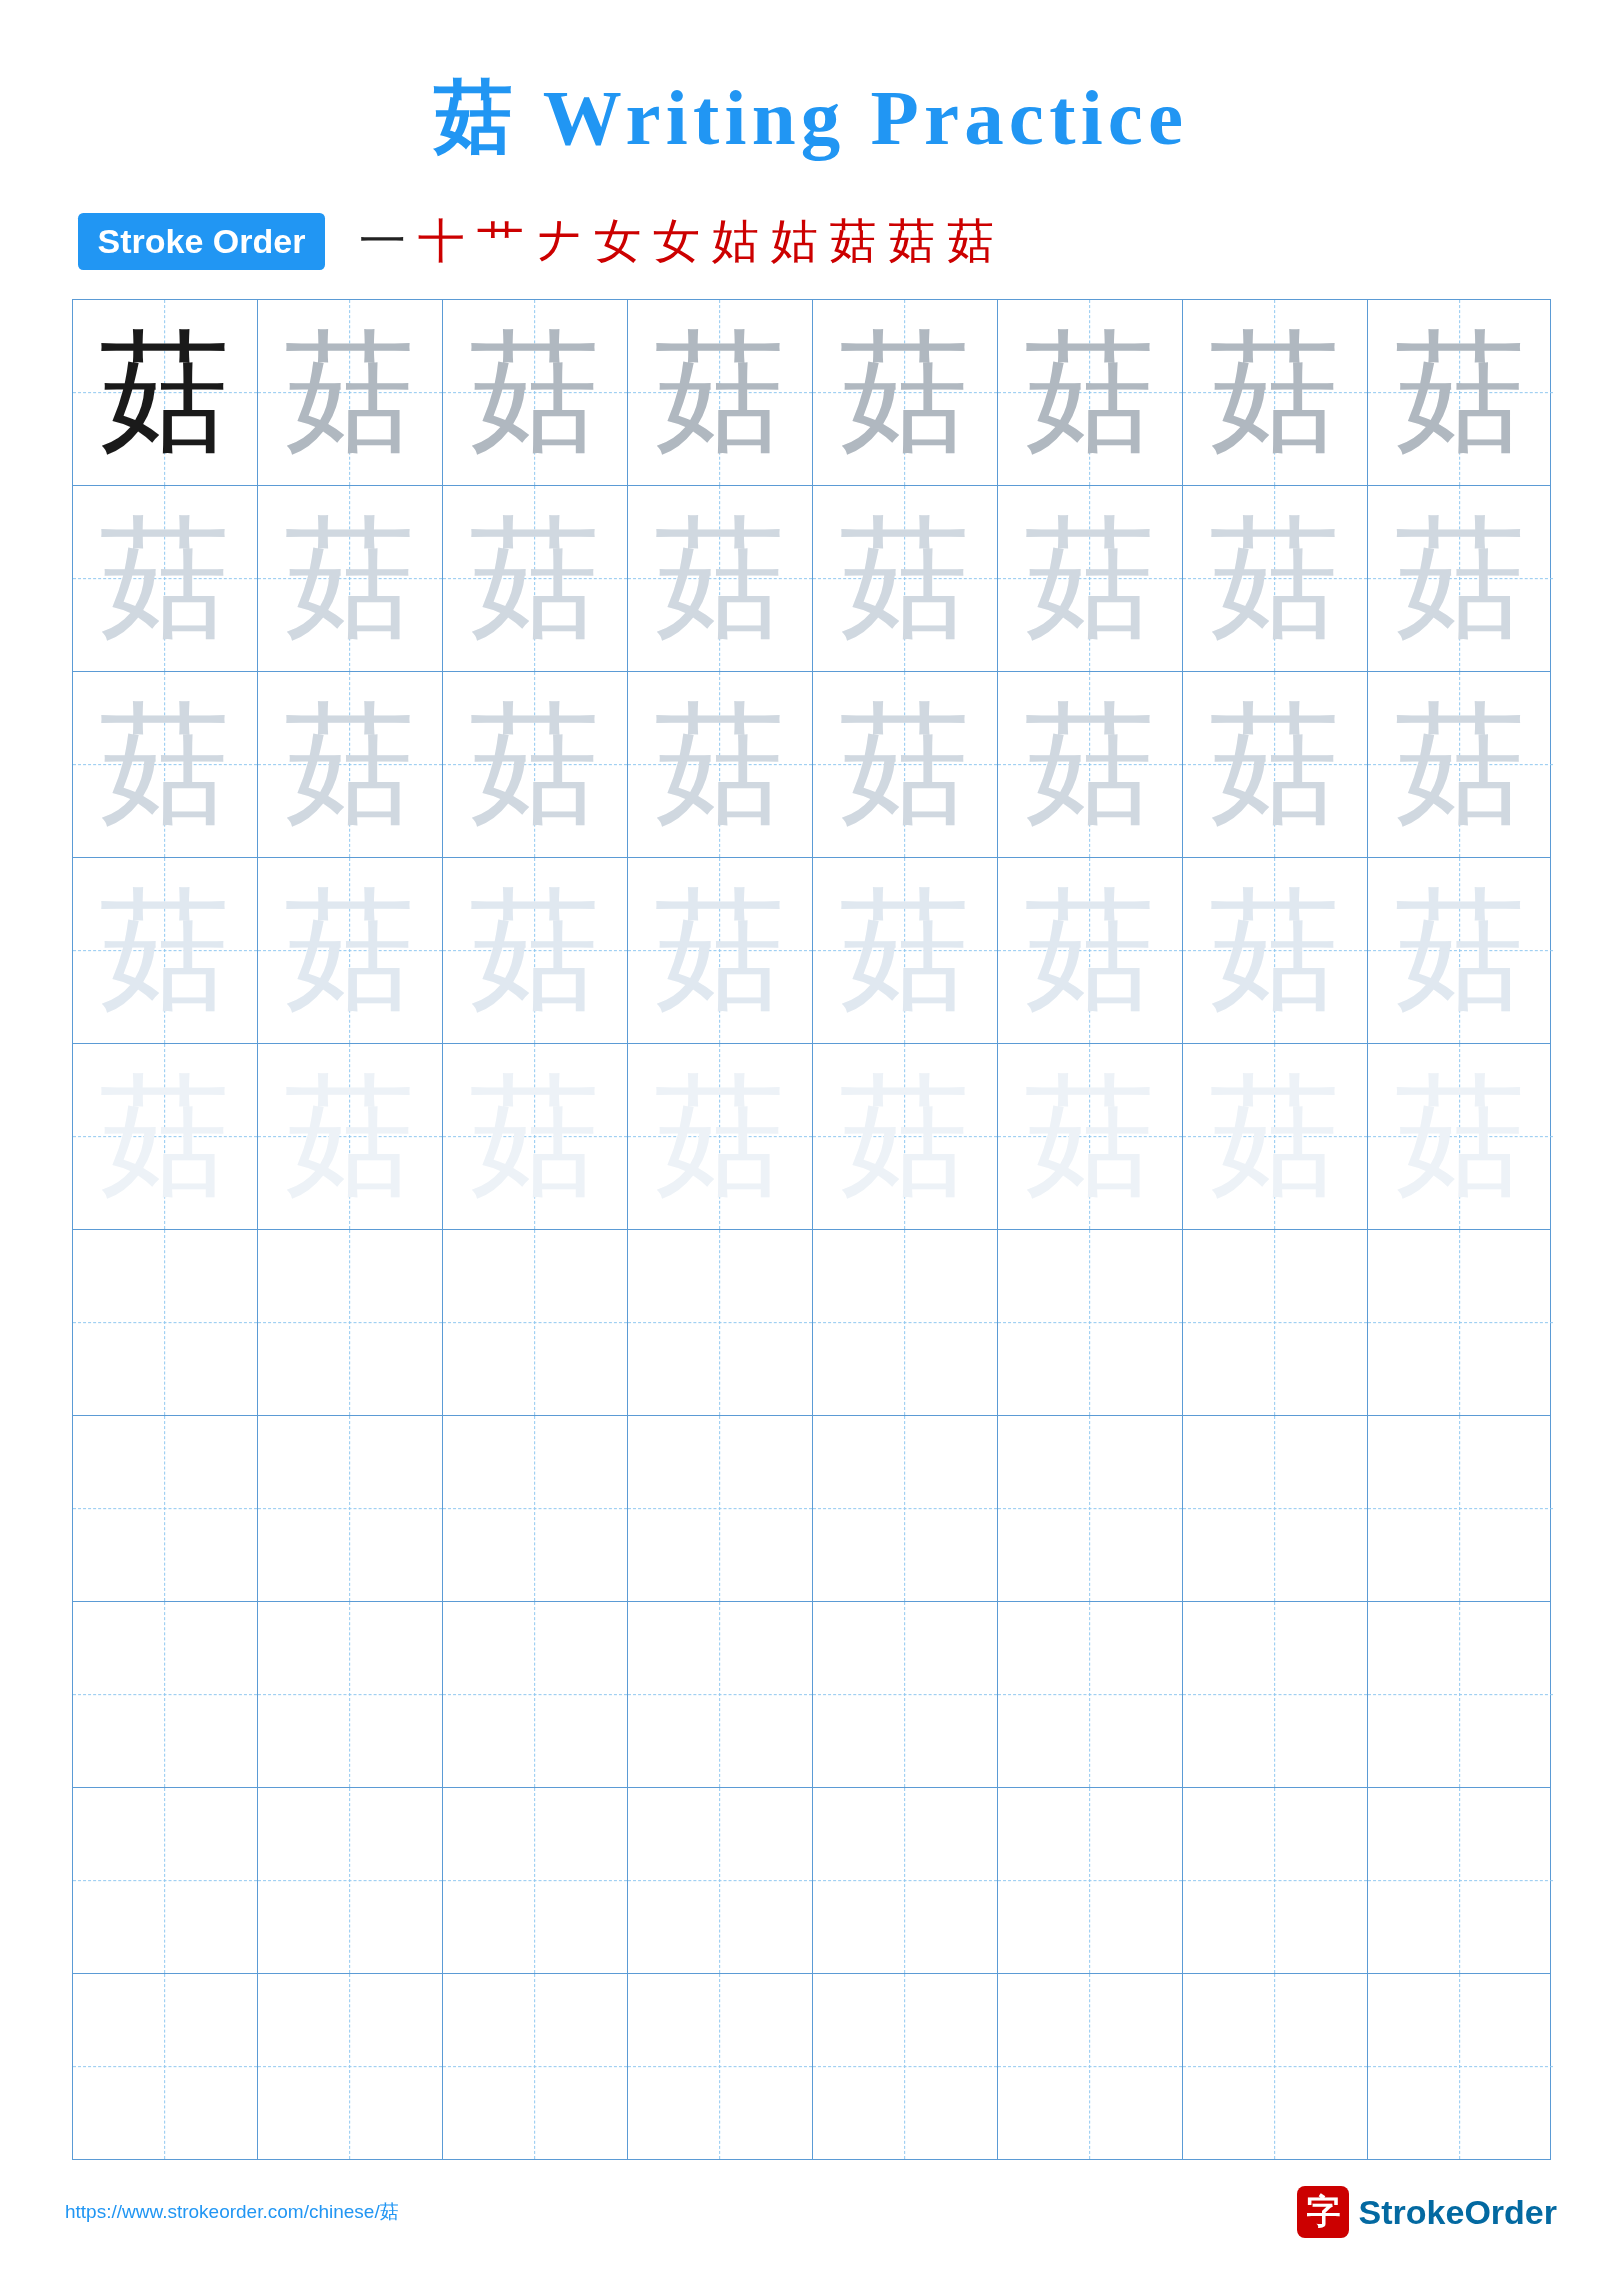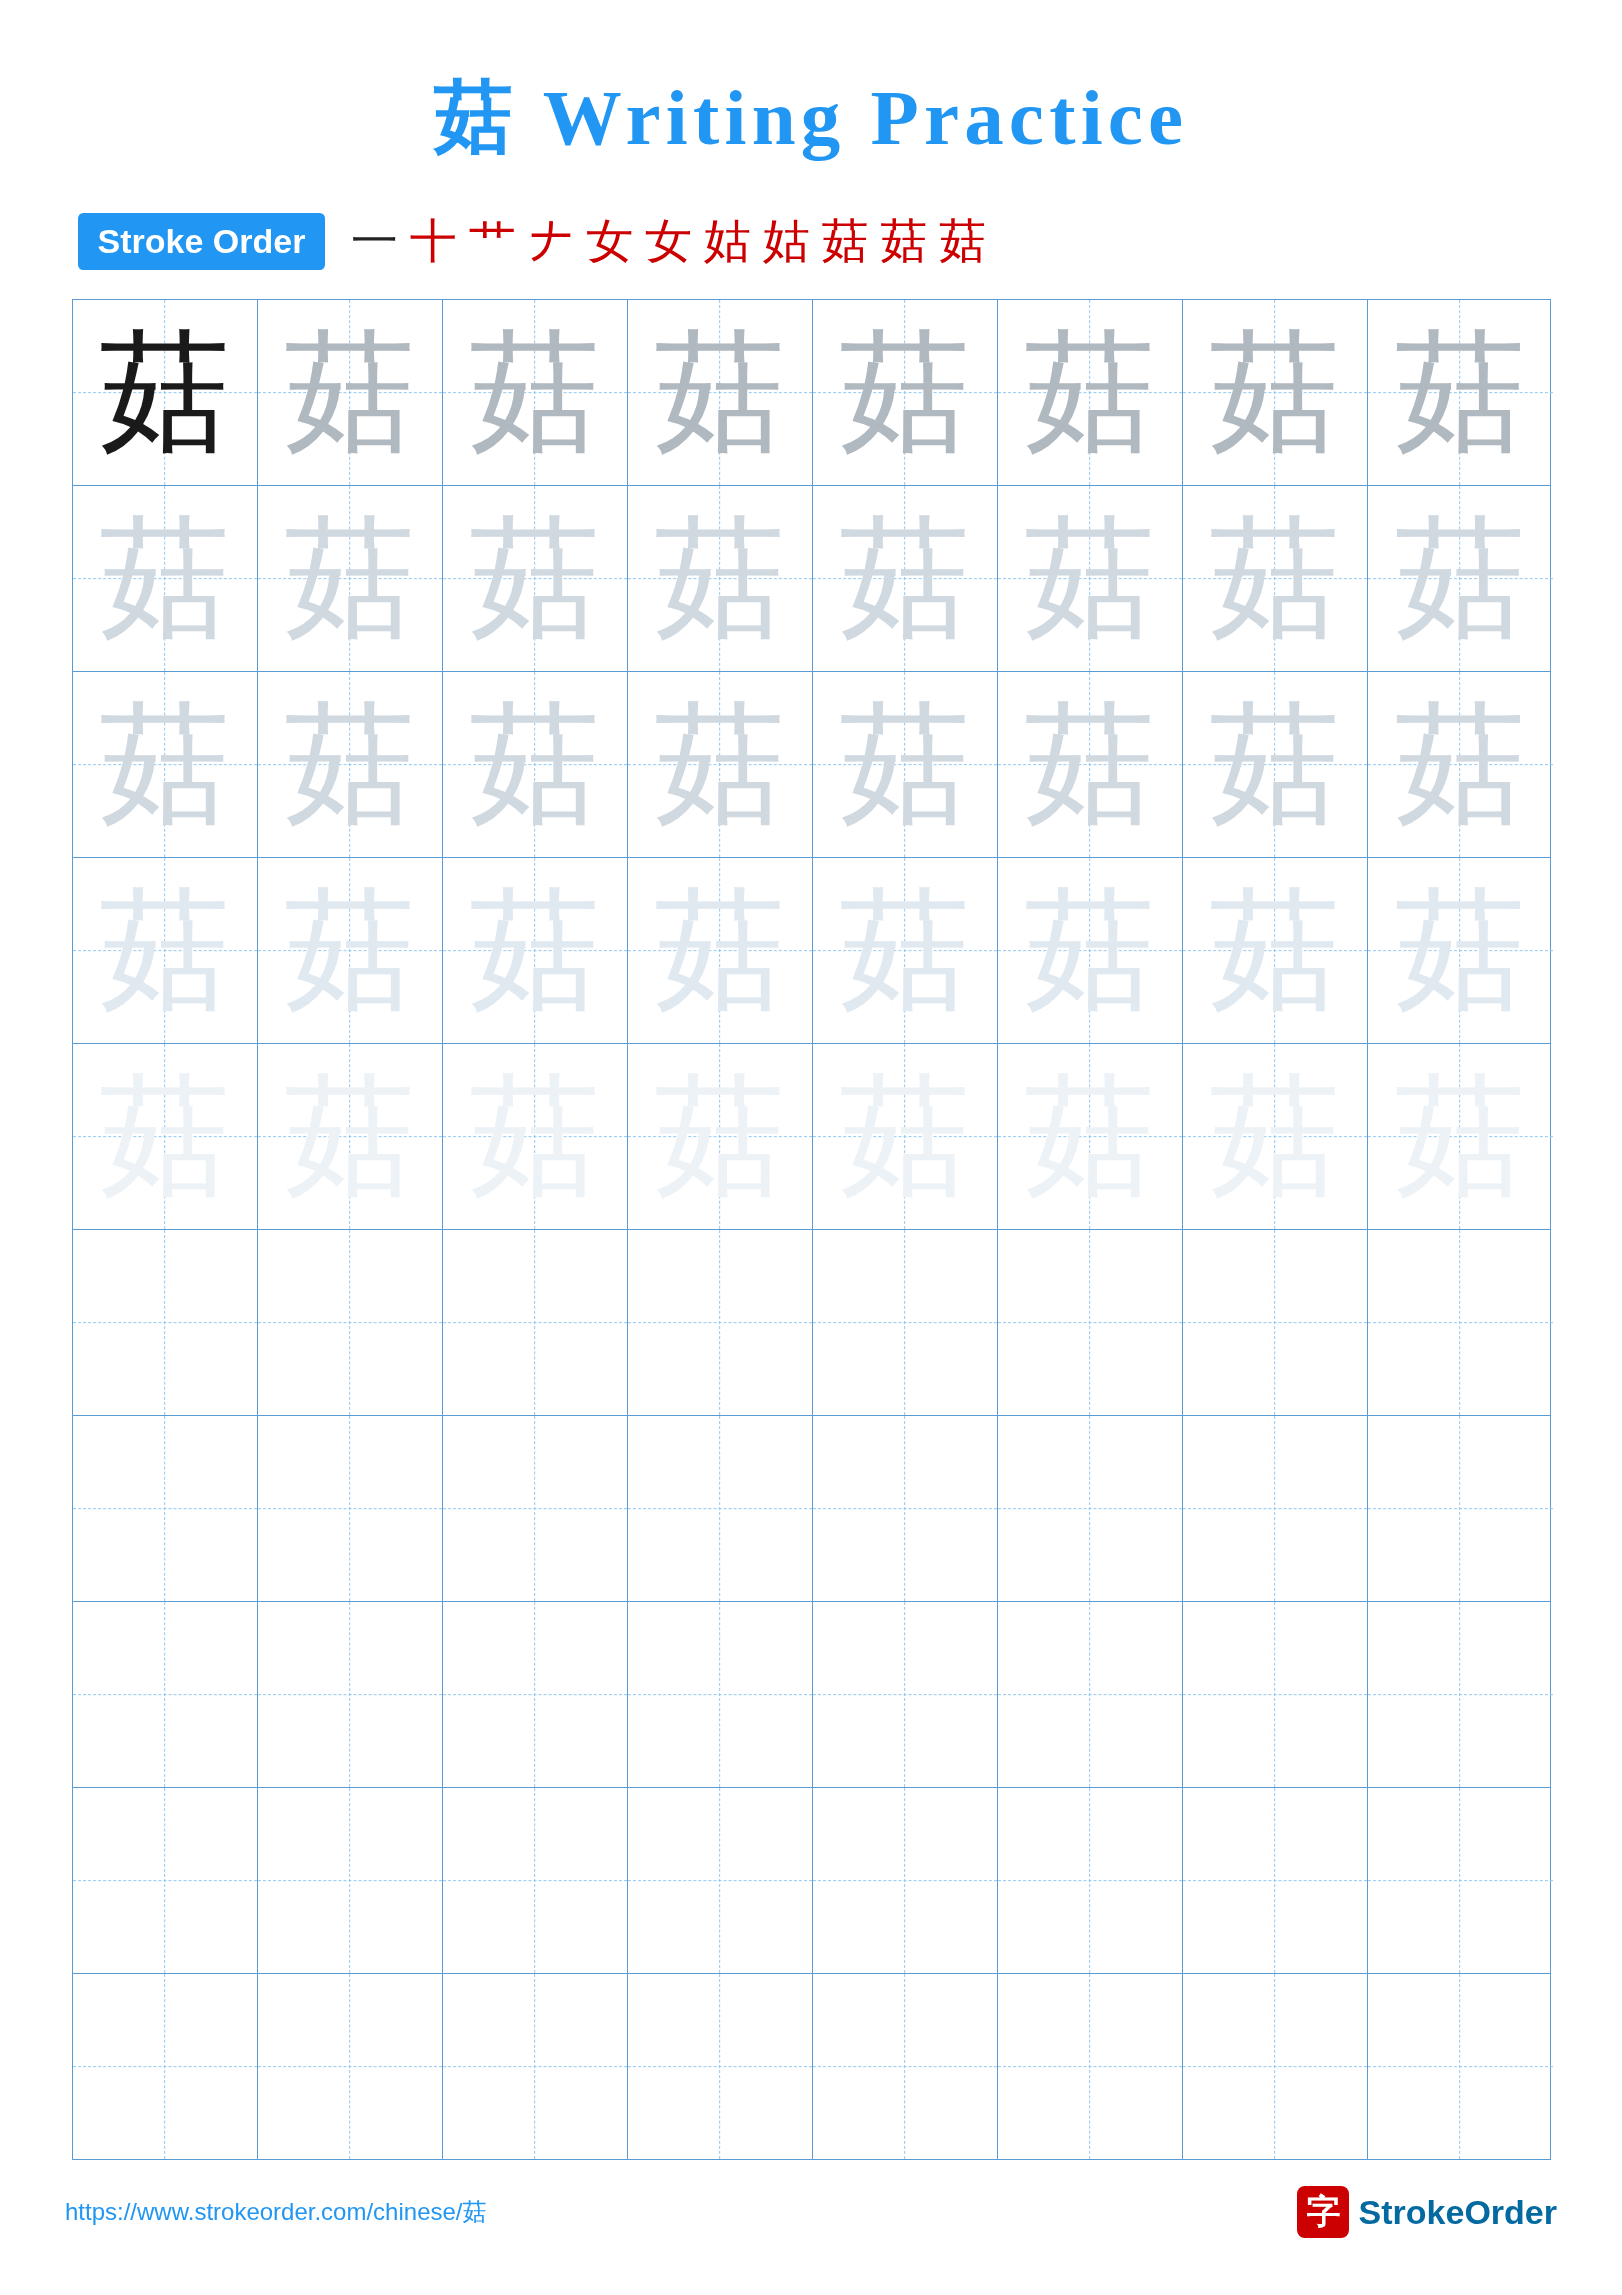--- a/index.html
+++ b/index.html
@@ -31,20 +31,21 @@
       margin-top: 13px;
       letter-spacing: 5.2px;
     }
 
     .stroke-order-row {
       display: flex;
       align-items: center;
       margin-bottom: 26px;
       width: 100%;
       padding-left: 13px;
+      gap: 8px;
     }
 
     .stroke-order-badge {
       background: #2196F3;
       color: #fff;
       font-size: 34px;
       font-weight: bold;
       padding: 9.2px 19.6px;
       border-radius: 5.2px;
       margin-right: 26px;
@@ -157,21 +158,21 @@
       display: flex;
       justify-content: space-between;
       align-items: center;
       width: 100%;
       margin-top: auto;
       padding-top: 26px;
     }
 
     .footer-url {
       color: #2196F3;
-      font-size: 24px;
+      font-size: 19px;
       font-family: sans-serif;
       text-decoration: none;
     }
 
     .footer-logo {
       display: flex;
       align-items: center;
       gap: 9.2px;
     }
 

